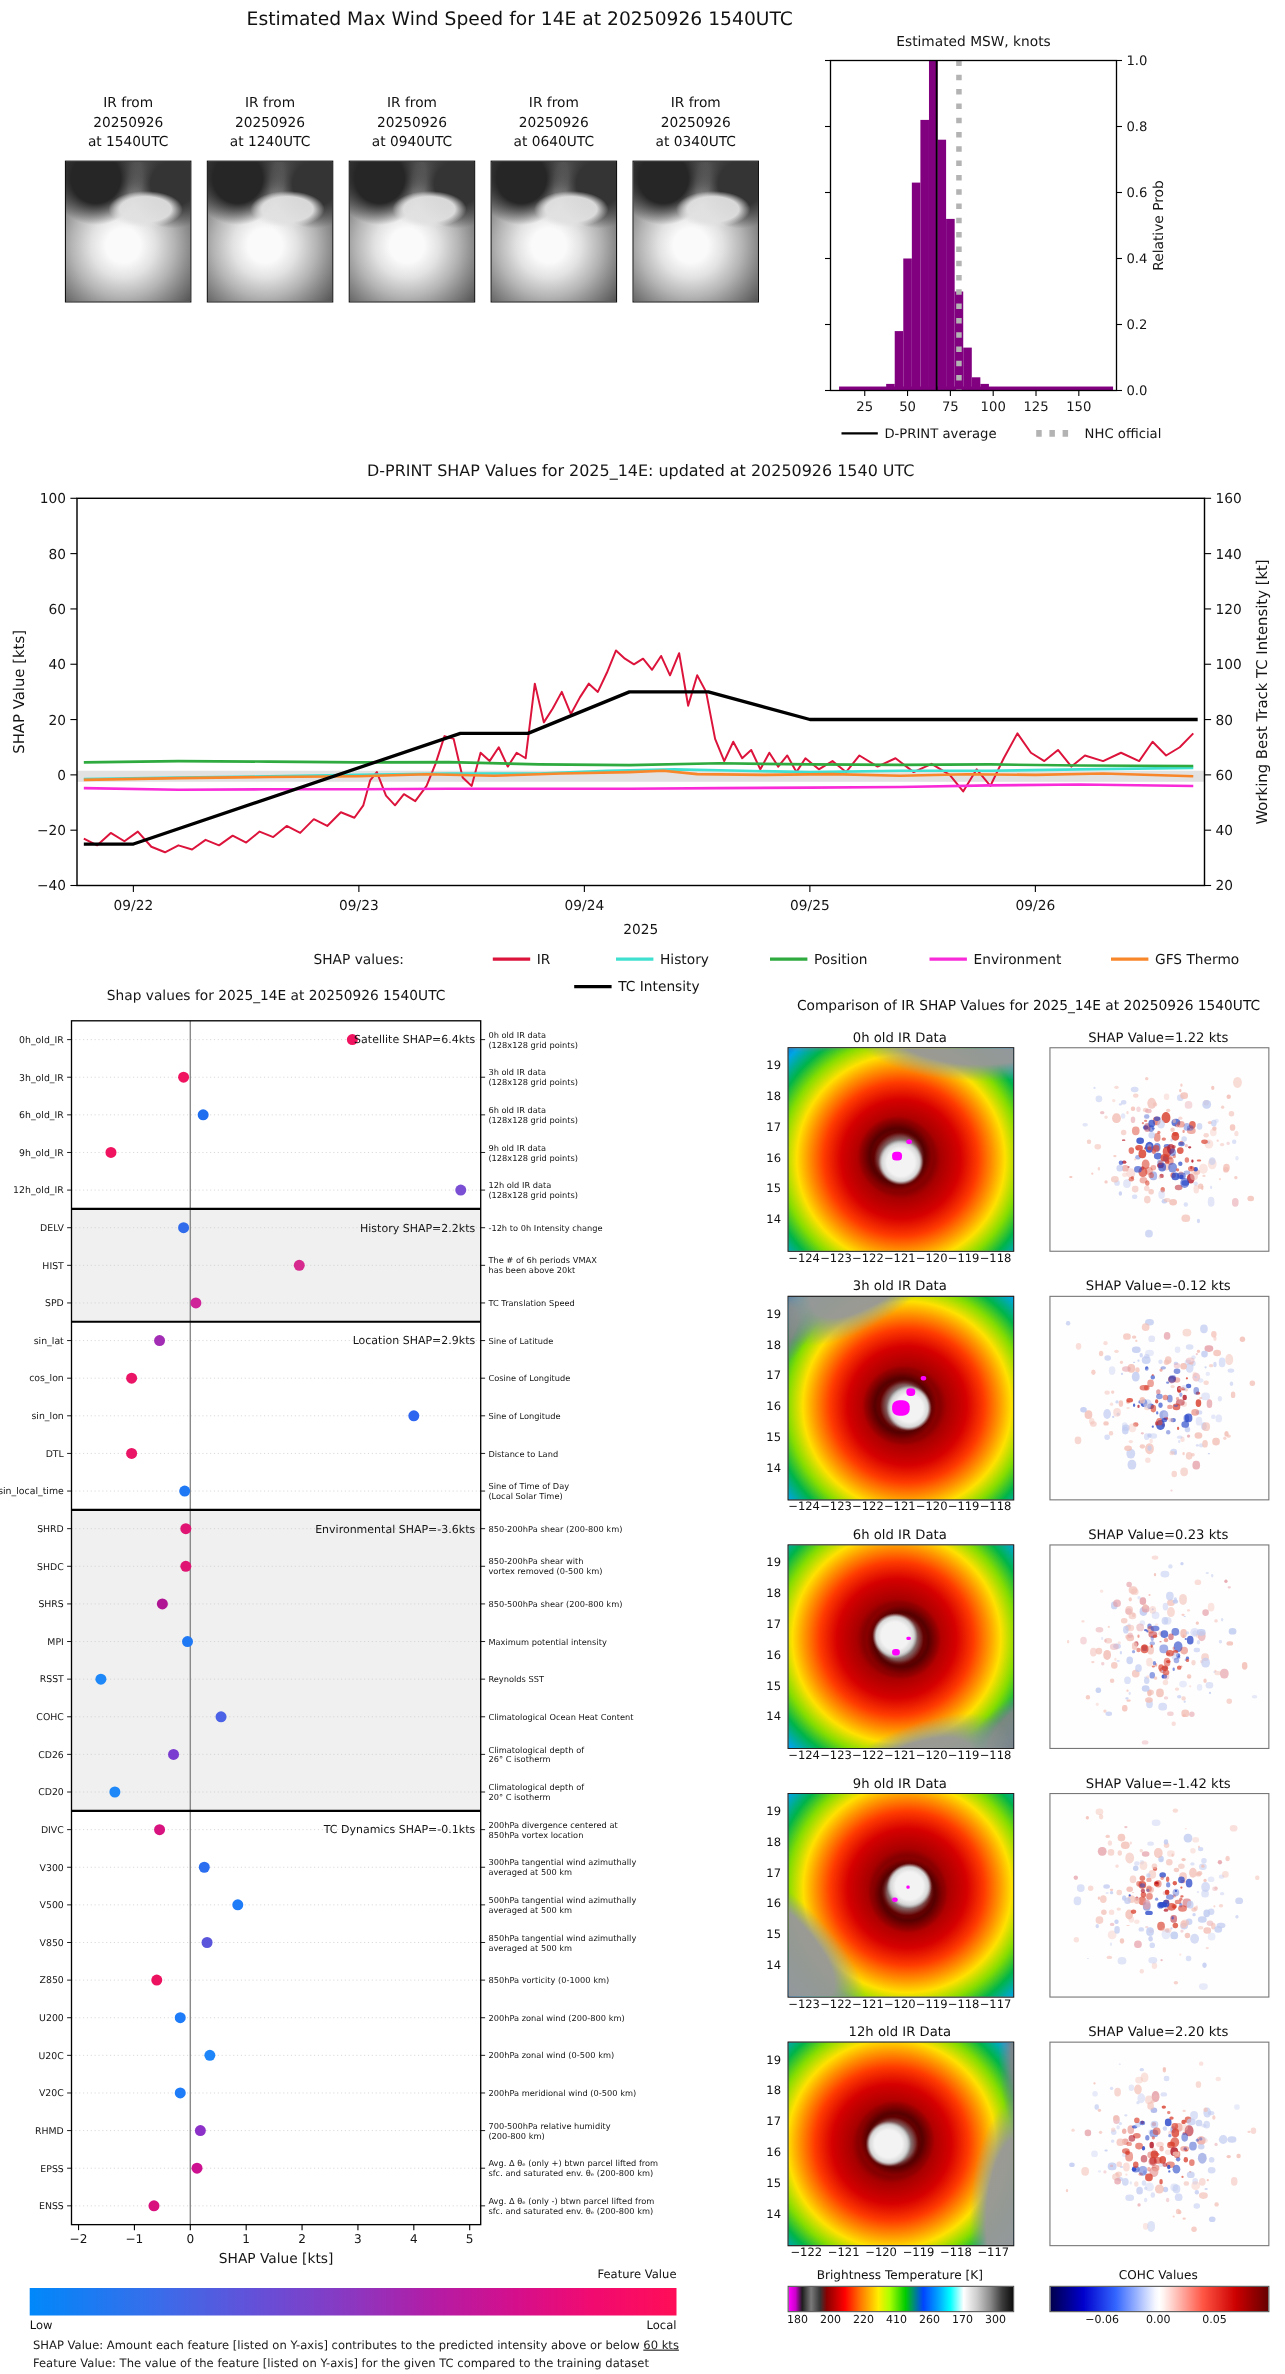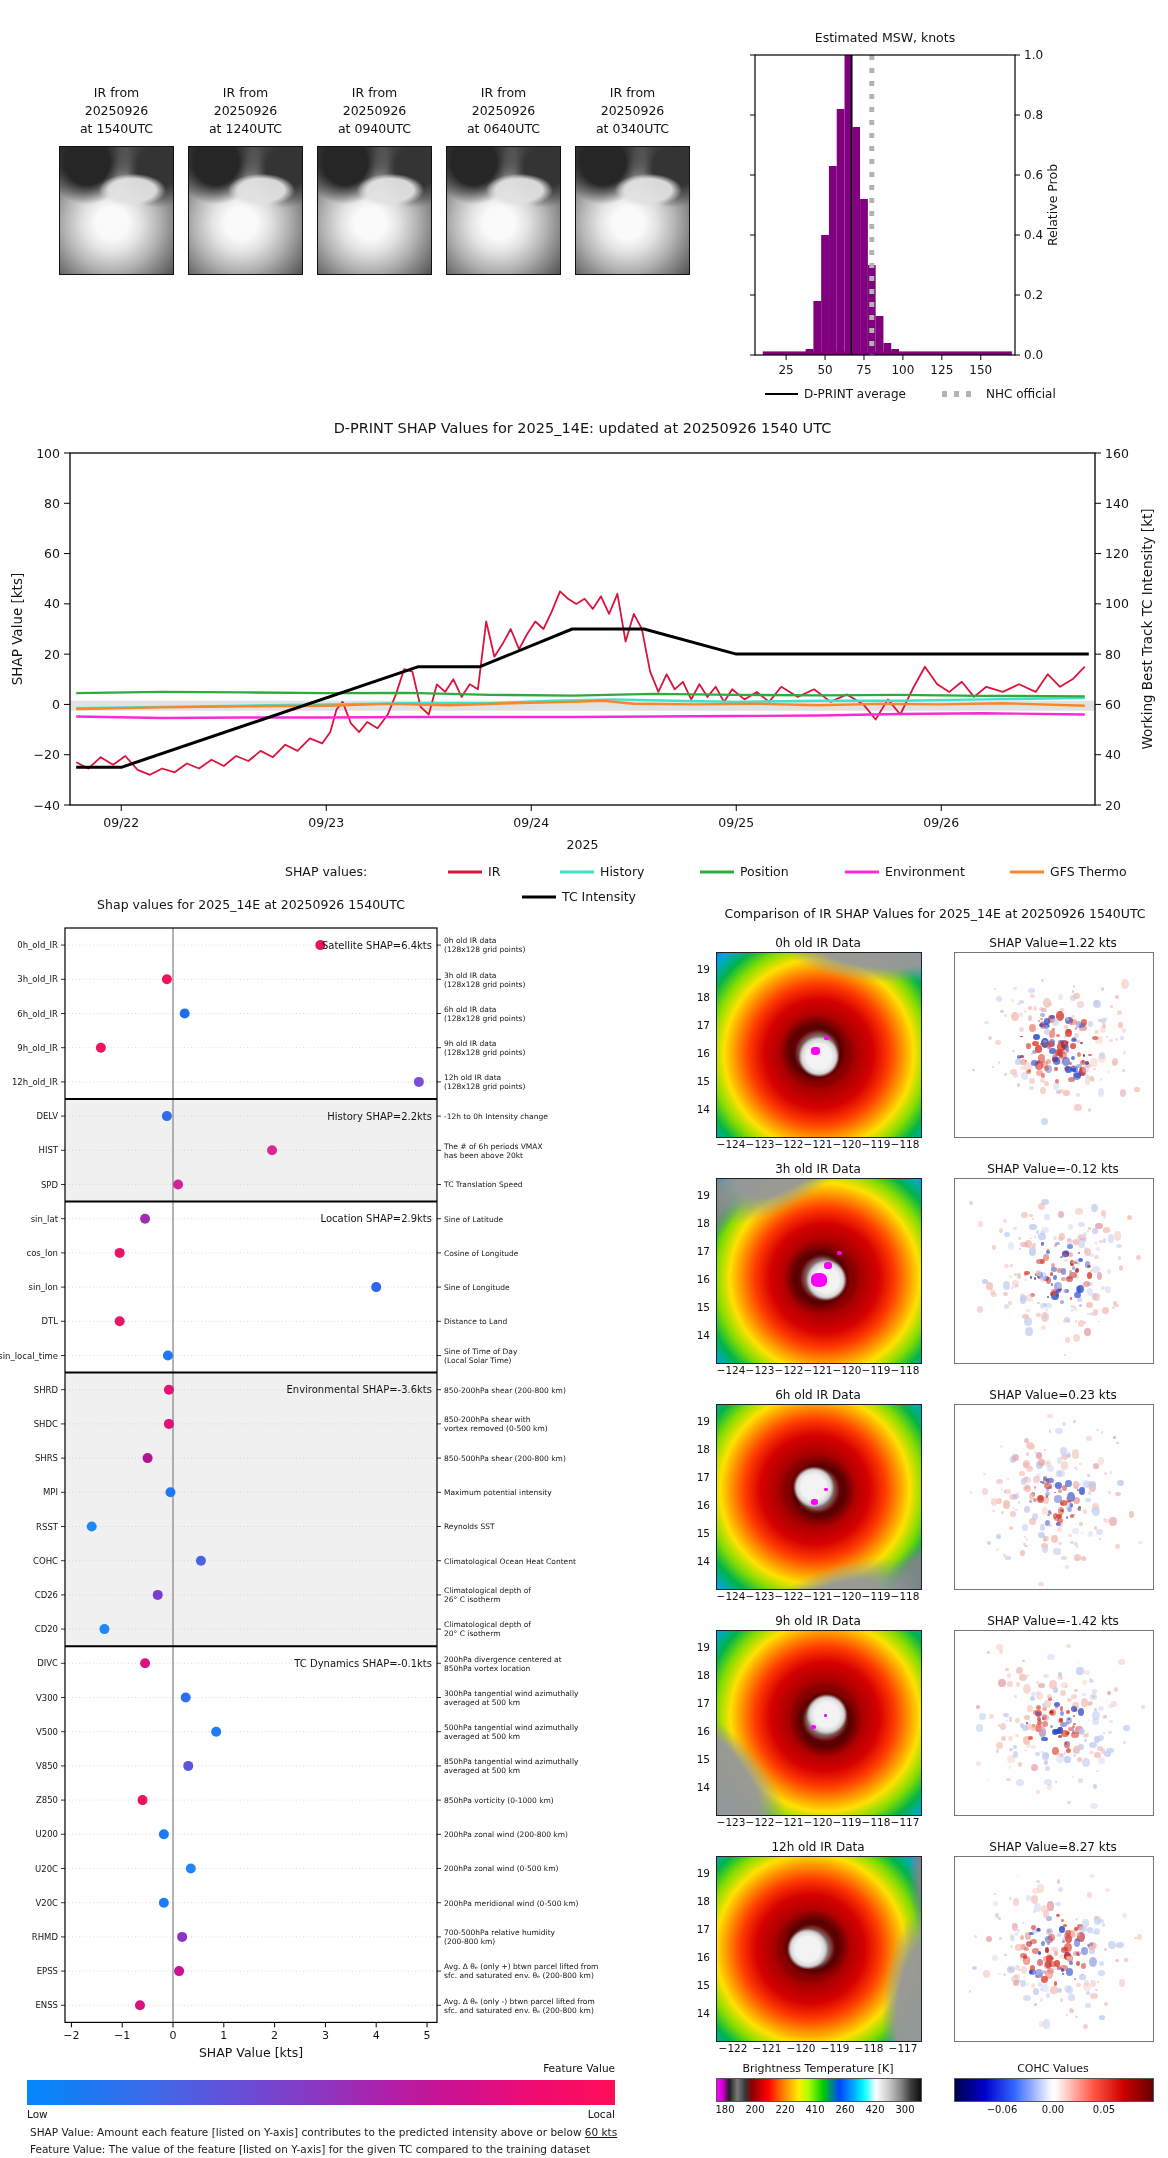--- a/index.html
+++ b/index.html
@@ -47,20 +47,21 @@
   #fv-low{left:27px;top:2108px;font-size:10.5px;color:#111;}
   #fv-high{left:555px;top:2108px;width:60px;text-align:right;font-size:10.5px;color:#111;}
   .fn{left:30px;font-size:10.5px;color:#1a1a1a;}
   #fn1{top:2126px;} #fn2{top:2143px;}
   .u{text-decoration:underline;}
 </style>
 </head>
 <body>
 
 <div class="page">
+  <div class="abs" id="main-title">Estimated Max Wind Speed for 14E at 20250926 1540UTC</div>
 
   <div id="thumbs">
       <div class="thumb abs" style="left: 58px;">
         <div class="thumb-cap abs" style="position: relative;">
           <div>IR from</div>
           <div>20250926</div>
           <div>at 1540UTC</div>
         </div>
         <div class="gray-thumb abs" style="position: relative;"></div>
       </div>
@@ -1384,21 +1385,21 @@
         <div class="spk abs" style="left: 137px; top: 57.5px; width: 4.6px; height: 5.4px; background: rgb(191, 202, 240); opacity: 0.56;"></div>
         <div class="spk abs" style="left: 134.4px; top: 48.1px; width: 5.1px; height: 4.3px; background: rgb(191, 202, 240); opacity: 0.65;"></div>
         <div class="spk abs" style="left: 86.9px; top: 89.5px; width: 6.3px; height: 6.8px; background: rgb(217, 64, 46); opacity: 0.56;"></div>
         <div class="spk abs" style="left: 57.6px; top: 120.1px; width: 5.4px; height: 6.5px; background: rgb(191, 202, 240); opacity: 0.74;"></div>
         <div class="spk abs" style="left: 122.2px; top: 126.3px; width: 5.1px; height: 5.2px; background: rgb(242, 190, 180); opacity: 0.83;"></div>
         <div class="spk abs" style="left: 127px; top: 48.5px; width: 4.8px; height: 5.2px; background: rgb(242, 190, 180); opacity: 0.36;"></div>
         <div class="spk abs" style="left: 33px; top: 148.5px; width: 2.3px; height: 1.7px; background: rgb(191, 202, 240); opacity: 0.45;"></div>
         <div class="spk abs" style="left: 109.5px; top: 111.1px; width: 2.7px; height: 3.2px; background: rgb(39, 70, 200); opacity: 0.61;"></div>
       </div>
       <div class="cmp-t abs" style="left: 716px; top: 1840px; width: 204px;">12h old IR Data</div>
-      <div class="cmp-t abs" style="left: 954px; top: 1840px; width: 198px;">SHAP Value=8.27 kts</div>
+      <div class="cmp-t abs" style="left: 954px; top: 1840px; width: 198px;">SHAP Value=2.20 kts</div>
       <div class="ir-panel abs" style="left: 716px; top: 1856px;">
         <div class="ir-core abs" style="transform: rotate(90deg);"></div>
       </div>
       <div class="ytick abs" style="left: 688px; top: 1867px;">19</div>
       <div class="ytick abs" style="left: 688px; top: 1895px;">18</div>
       <div class="ytick abs" style="left: 688px; top: 1923px;">17</div>
       <div class="ytick abs" style="left: 688px; top: 1951px;">16</div>
       <div class="ytick abs" style="left: 688px; top: 1979px;">15</div>
       <div class="ytick abs" style="left: 688px; top: 2007px;">14</div>
       <div class="xtick abs" style="left: 716px; top: 2042px;">−122</div>
@@ -1619,21 +1620,21 @@
         <div class="spk abs" style="left: 67.4px; top: 65.3px; width: 2.6px; height: 1.9px; background: rgb(191, 202, 240); opacity: 0.59;"></div>
         <div class="spk abs" style="left: 54.9px; top: 77.3px; width: 3.7px; height: 3.5px; background: rgb(242, 190, 180); opacity: 0.44;"></div>
       </div>
       <div class="cb-title abs" style="left: 716px; top: 2062px; width: 204px;">Brightness Temperature [K]</div>
       <div class="cb-bar abs" id="bt-bar" style="left: 716px; top: 2078px; width: 204px;"></div>
       <div class="cb-tick abs" style="left: 705px; top: 2104px;">180</div>
       <div class="cb-tick abs" style="left: 735px; top: 2104px;">200</div>
       <div class="cb-tick abs" style="left: 765px; top: 2104px; text-align: center;">220</div>
       <div class="cb-tick abs" style="left: 795px; top: 2104px;">410</div>
       <div class="cb-tick abs" style="left: 825px; top: 2104px;">260</div>
-      <div class="cb-tick abs" style="left: 855px; top: 2104px;">420</div>
+      <div class="cb-tick abs" style="left: 855px; top: 2104px;">170</div>
       <div class="cb-tick abs" style="left: 885px; top: 2104px;">300</div>
       <div class="cb-title abs" style="left: 954px; top: 2062px; width: 198px;">COHC Values</div>
       <div class="cb-bar abs" id="shapcb-bar" style="left: 954px; top: 2078px; width: 198px;"></div>
       <div class="cb-tick abs" style="left: 982px; top: 2104px;">−0.06</div>
       <div class="cb-tick abs" style="left: 1033px; top: 2104px;">0.00</div>
       <div class="cb-tick abs" style="left: 1084px; top: 2104px;">0.05</div>
     </div>
 </div>
 
 </body></html>

